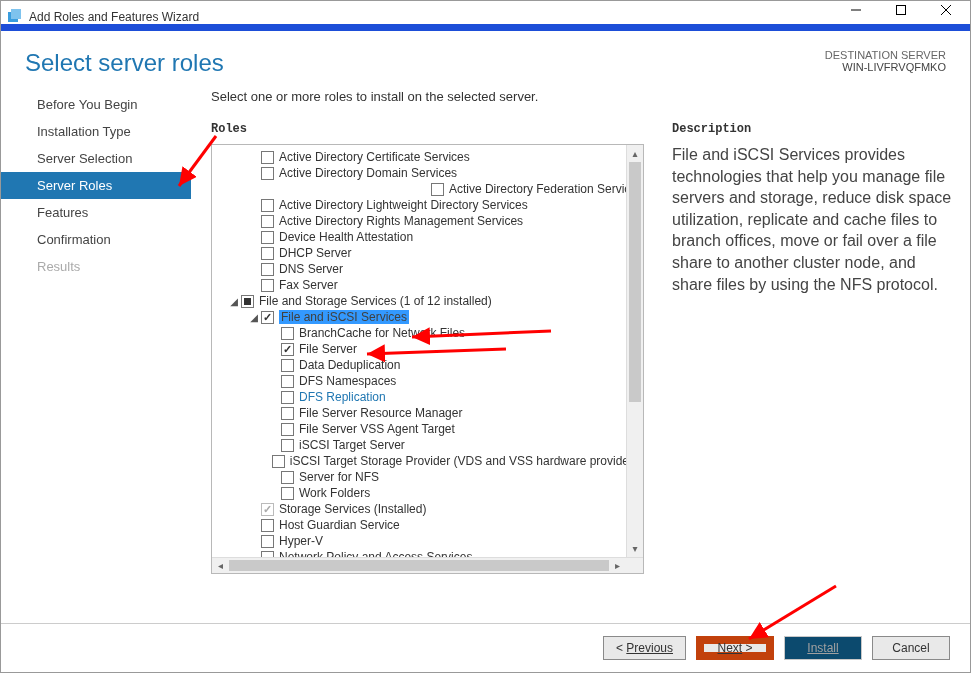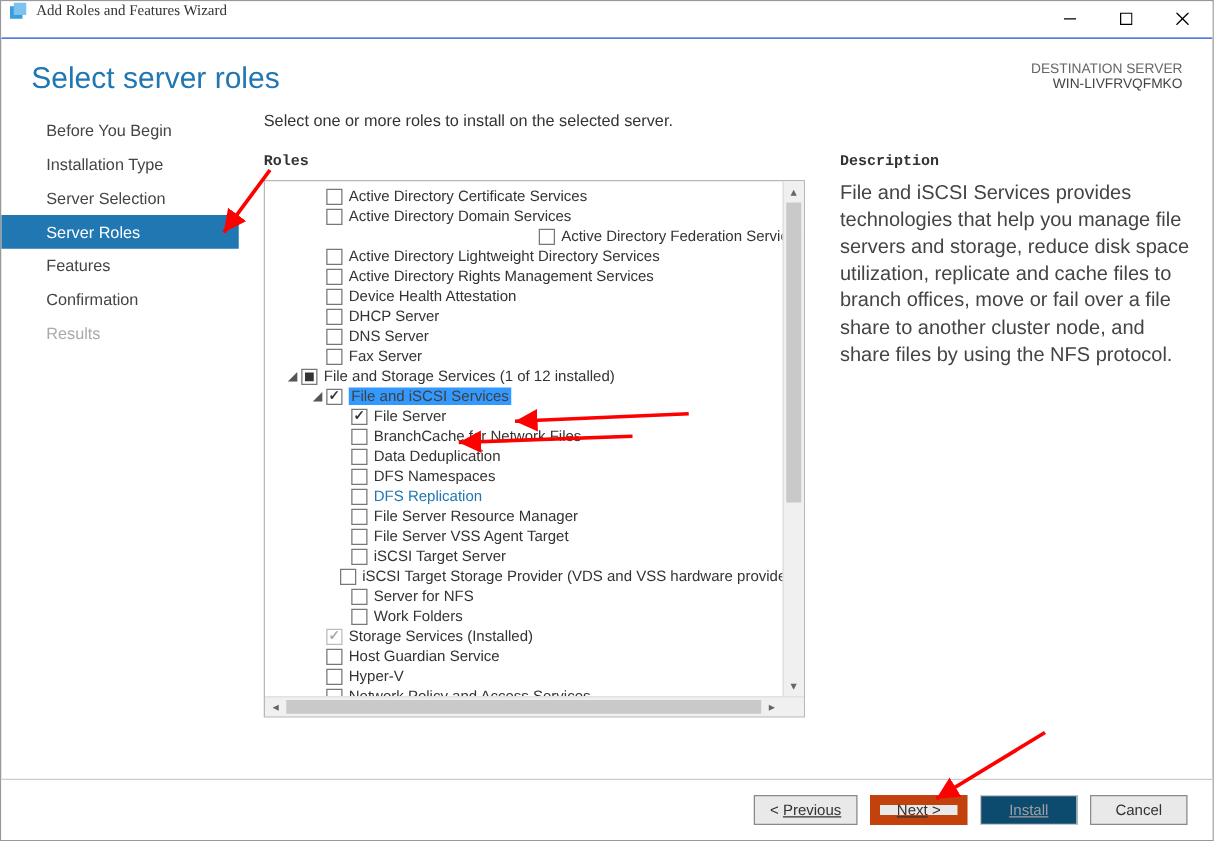--- a/index.html
+++ b/index.html
@@ -10,26 +10,25 @@
     background: #fff;
     width: 971px;
     height: 673px;
     overflow: hidden;
     position: relative;
     border: 1px solid #999;
   }
   
   .titlebar {
     display: flex;
-    align-items: flex-start;
+    align-items: flex-end;
     height: 30px;
     padding: 0 2px 0 6px;
     background: #fff;
-    border-bottom: 1px solid #1d4ed8;
-    font-family: Liberation Serif, serif;
+    border-bottom: 7px solid #1d4ed8;
   }
   .titlebar .app-icon {
     width: 16px; height: 16px; margin-right: 6px;
     display: inline-flex; align-items: center; justify-content: center;
   }
   .titlebar .title-text { font-size: 12px; }
   .titlebar .win-controls { margin-left: auto; display: flex; }
   .win-btn {
     width: 45px; height: 28px;
     display: inline-flex; align-items: center; justify-content: center;
@@ -301,27 +300,27 @@
                   <span class="cbx indet"></span>
                   <span class="lbl">File and Storage Services (1 of 12 installed)</span>
                 </div>
                 <div class="tree-row" style="padding-left: 36px;">
                   <span class="expander">◢</span>
                   <span class="cbx checked"></span>
                   <span class="lbl hl">File and iSCSI Services</span>
                 </div>
                 <div class="tree-row" style="padding-left: 56px;">
                   <span class="expander"></span>
+                  <span class="cbx"></span>
+                  <span class="lbl">BranchCache for Network Files</span>
+                </div>
+                <div class="tree-row" style="padding-left: 56px;">
+                  <span class="expander"></span>
                   <span class="cbx checked"></span>
                   <span class="lbl">File Server</span>
-                </div>
-                <div class="tree-row" style="padding-left: 56px;">
-                  <span class="expander"></span>
-                  <span class="cbx"></span>
-                  <span class="lbl">BranchCache for Network Files</span>
                 </div>
                 <div class="tree-row" style="padding-left: 56px;">
                   <span class="expander"></span>
                   <span class="cbx"></span>
                   <span class="lbl">Data Deduplication</span>
                 </div>
                 <div class="tree-row" style="padding-left: 56px;">
                   <span class="expander"></span>
                   <span class="cbx"></span>
                   <span class="lbl">DFS Namespaces</span>

